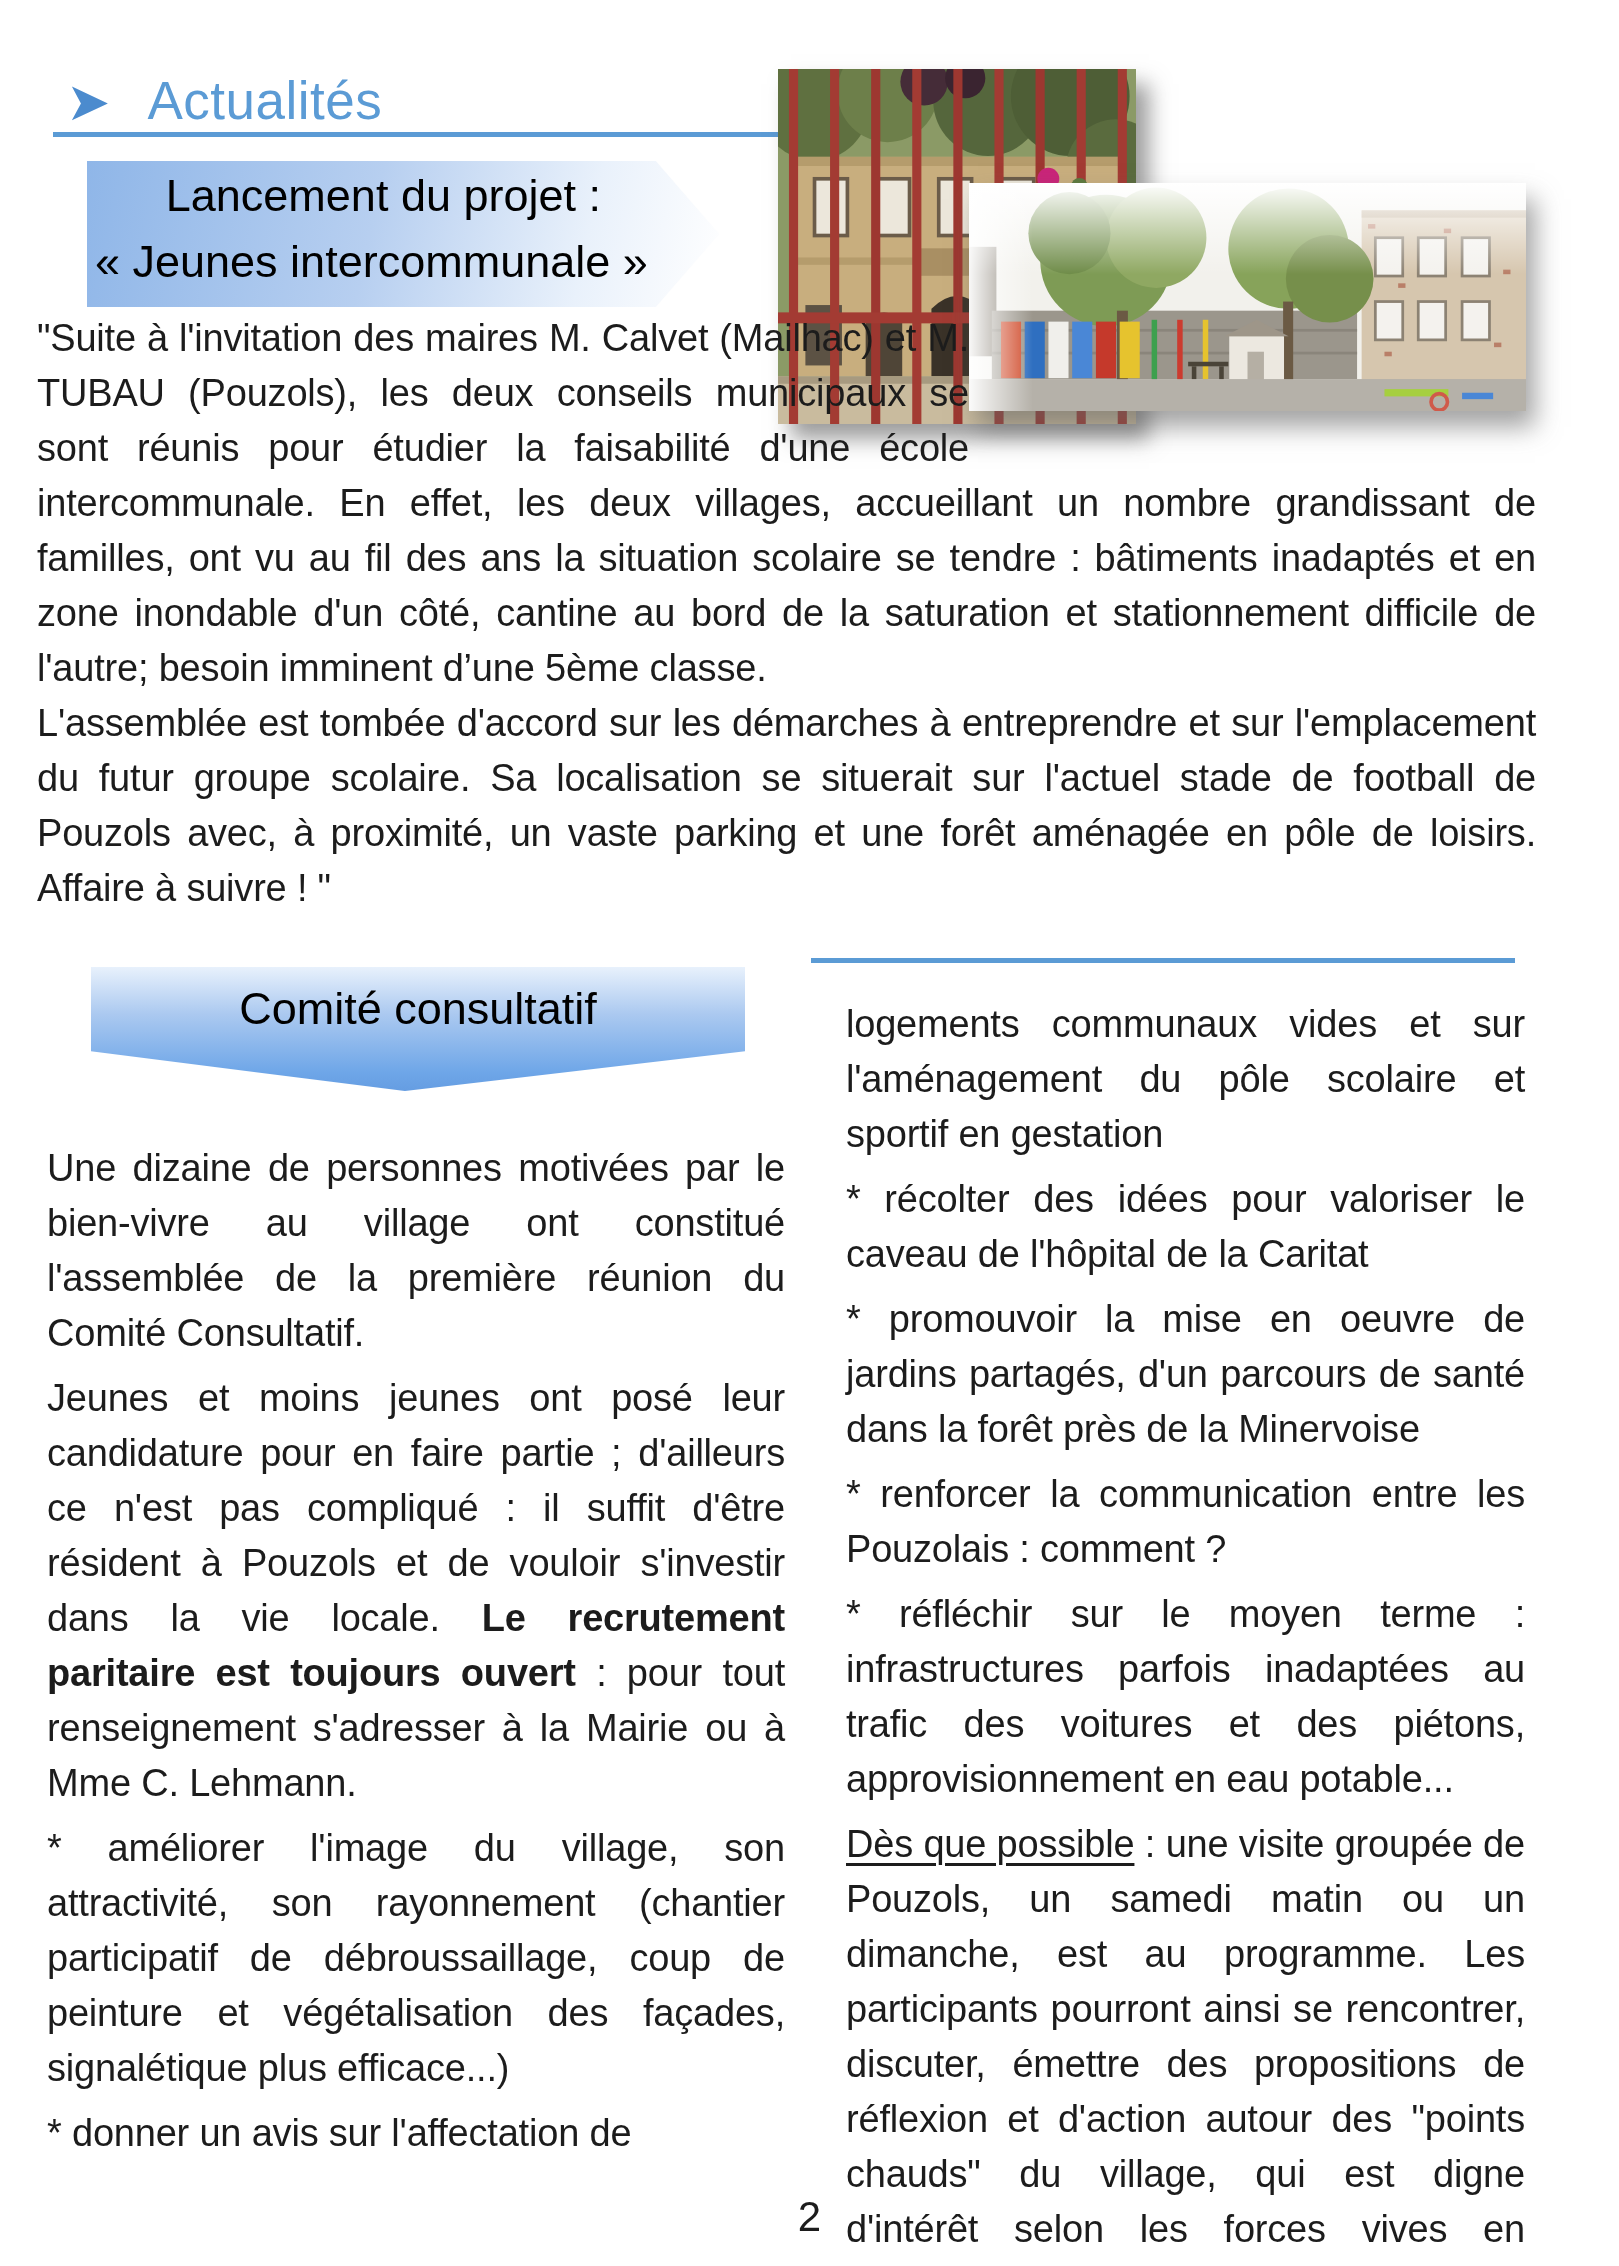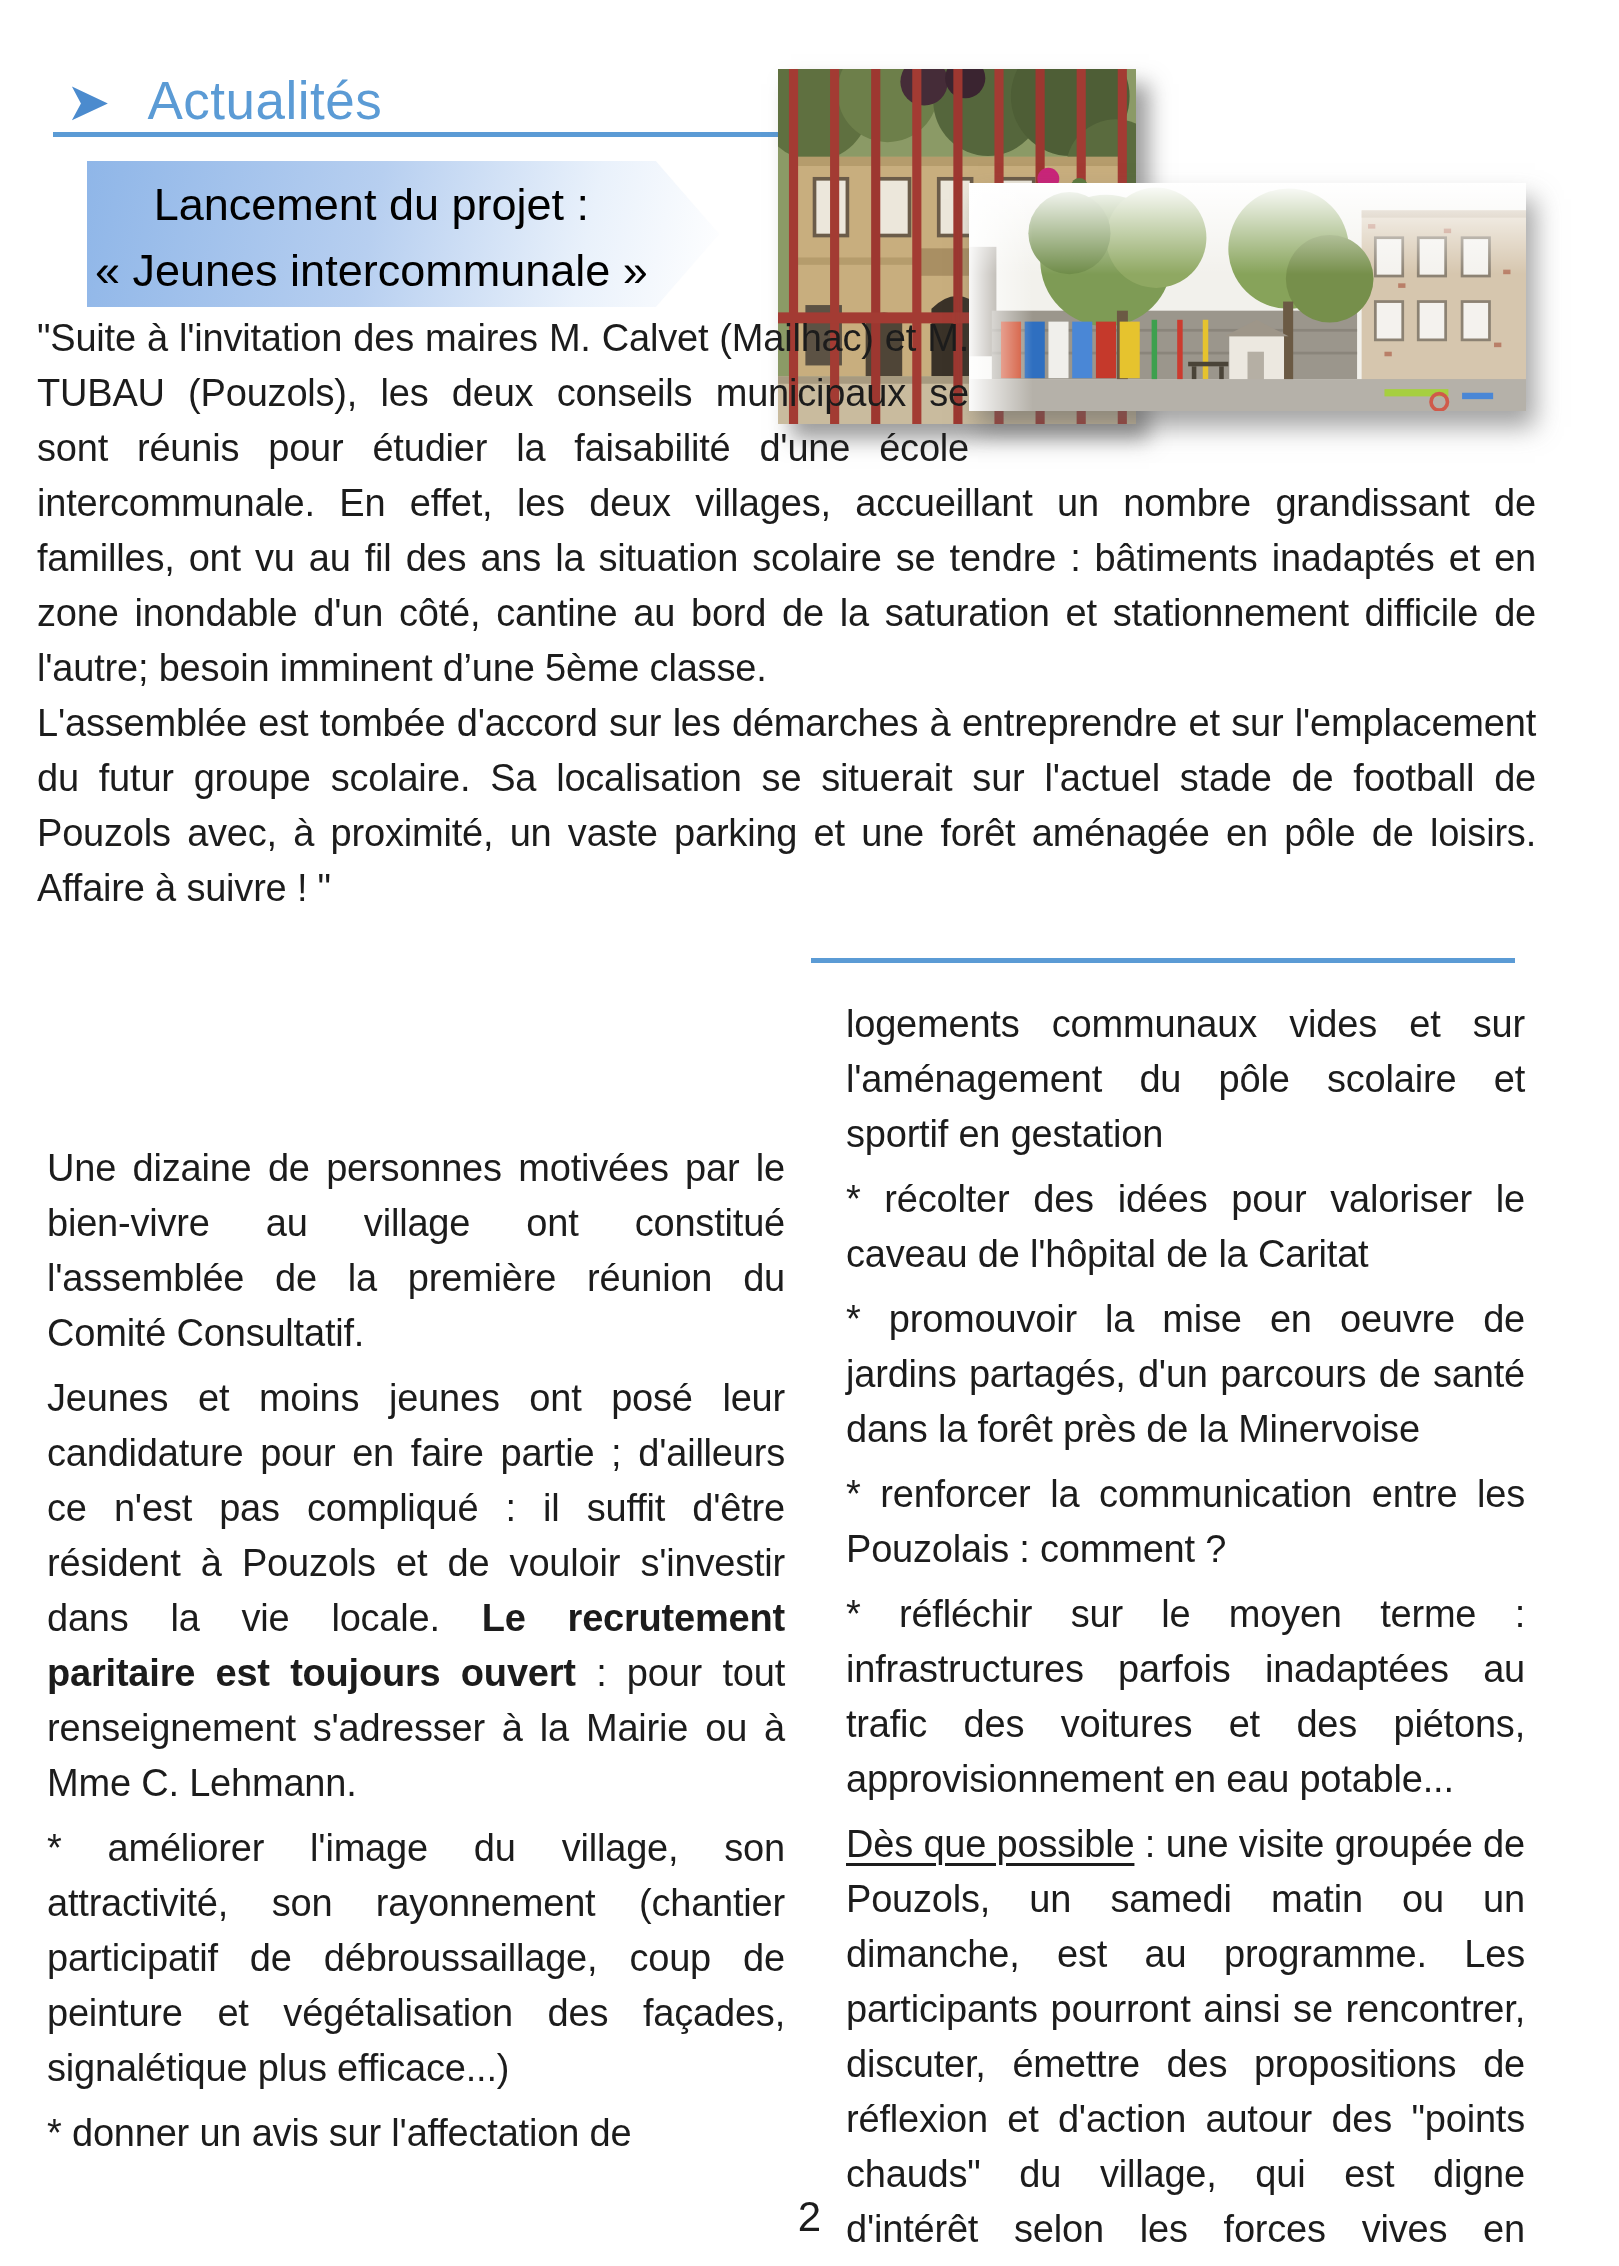--- a/index.html
+++ b/index.html
@@ -19,21 +19,21 @@
   .photo svg { display:block; width:100%; height:100%; }
   
   .banner-project {
     position:absolute; left:87px; top:161px; width:632px; height:146px; z-index:3;
     clip-path:polygon(0 0, 90% 0, 100% 50%, 90% 100%, 0 100%);
     background:linear-gradient(102deg,#8fb6e8 0%,#b7cff0 45%,#e9f1fb 78%,#ffffff 100%);
     filter:drop-shadow(6.4px 8.2px 6.4px rgba(0,0,0,.35));
     text-align:center; color:#000;
   }
   .banner-project .bline { width:90%; font-size:45px; line-height:66px; }
-  .banner-project .bline.first { margin-top:11px; }
+  .banner-project .bline.first { margin-top:2px;padding-left:12px; }
   .banner-committee {
     position:absolute; left:91px; top:967px; width:654px; height:124px; z-index:3;
     clip-path:polygon(0 0, 100% 0, 100% 68%, 48% 100%, 0 68%);
     background:linear-gradient(180deg,#e8f1fc 0%,#abc9f0 38%,#6ea6e8 85%,#659de2 100%);
     filter:drop-shadow(5.5px 7.3px 5.5px rgba(0,0,0,.4));
     text-align:center; color:#000;
   }
   .banner-committee .bline { font-size:45px; line-height:84px; }
   
   .bodytext { font-size:38px; line-height:55px; text-align:justify; letter-spacing:-0.2px; }
@@ -176,20 +176,23 @@
   <div class="banner-project">
     <div class="bline first">Lancement du projet :</div>
     <div class="bline">« Jeunes intercommunale »</div>
   </div>
 
   <div class="intro bodytext">
     <p><span class="photo-spacer"></span><span>"Suite à l'invitation des maires M. Calvet (Mailhac) et M. TUBAU (Pouzols), les deux conseils municipaux se sont réunis pour étudier la faisabilité d'une école  intercommunale. En effet, les deux villages, accueillant un nombre grandissant de familles, ont vu au fil des ans la situation scolaire se tendre : bâtiments inadaptés et en zone inondable d'un côté, cantine au bord de la saturation et stationnement difficile de l'autre; besoin imminent d’une 5ème classe.</span></p>
     <p><span>L'assemblée est tombée d'accord sur les démarches à entreprendre et sur l'emplacement du futur groupe scolaire. Sa localisation se situerait sur l'actuel stade de football de Pouzols avec, à proximité, un vaste parking et une forêt aménagée en pôle de loisirs. Affaire à suivre ! "</span></p>
   </div>
 
+  <div class="banner-committee">
+    <div class="bline">Comité consultatif</div>
+  </div>
 
   <div class="divider-right"></div>
 
   <div class="col col-left bodytext">
     <p><span>Une dizaine de personnes motivées par le bien-vivre au village ont constitué l'assemblée de la première réunion du Comité Consultatif.</span></p>
     <p><span>Jeunes et moins jeunes ont posé leur candidature pour en faire partie ; d'ailleurs ce n'est pas compliqué : il suffit d'être résident à Pouzols  et de vouloir s'investir dans la vie locale. </span><span class="bold">Le recrutement paritaire est toujours ouvert</span><span> : pour tout renseignement s'adresser à la Mairie ou à Mme C. Lehmann.</span></p>
     <p><span>* améliorer l'image du village, son attractivité, son rayonnement (chantier participatif de débroussaillage, coup de peinture et végétalisation des façades, signalétique plus efficace...)</span></p>
     <p><span>* donner un avis sur l'affectation de</span></p>
   </div>
 

